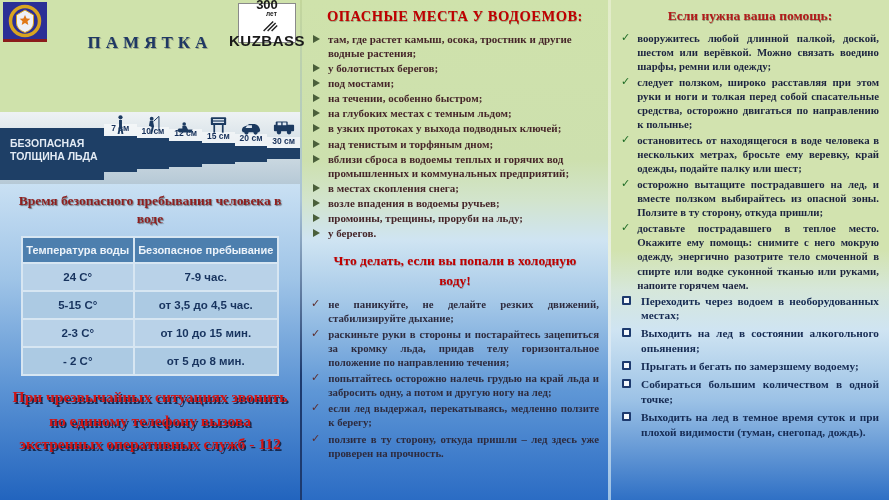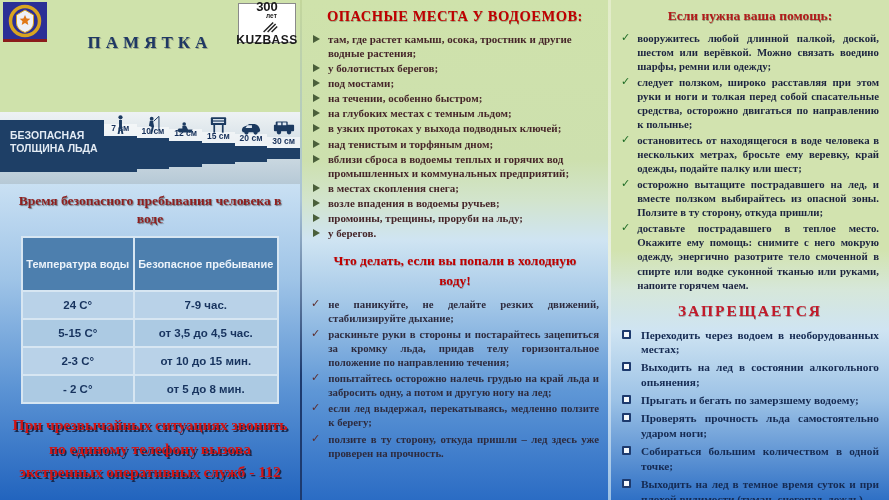--- a/index.html
+++ b/index.html
@@ -17,49 +17,49 @@
 
   
   .l-header { height:112px; background:#cfe2ab; position:relative; text-align:center; }
   .emblem { position:absolute; left:3px; top:2px; width:44px; height:40px; }
   .logo300 { position:absolute; right:4px; top:3px; width:58px; height:40px; background:#fff;
     border:1px solid #8a8a8a; display:flex; flex-direction:column; align-items:center; justify-content:center;
     font-family:"Liberation Sans", sans-serif; color:#1a1a1a; }
   .logo-top { display:flex; align-items:flex-end; line-height:1;flex-direction:column; }
   .logo-num { font-size:13px; font-weight:900; }
   .logo-let { font-size:6.5px; font-weight:bold; margin:0 1px 1px 1px; }
-  .logo-name { font-size:12px; font-weight:900; letter-spacing:.5px; line-height:1; margin-top:1px; }
+  .logo-name { font-size:15px; font-weight:900; letter-spacing:.5px; line-height:1; margin-top:1px; }
   .l-title { padding-top:33px; font-size:17px; font-weight:bold; letter-spacing:5px; color:#1f3864;
     text-shadow:1px 1px 0 rgba(60,60,60,.35); }
   .l-subtitle { margin:3px auto 0; width:250px; font-size:14.5px; font-weight:bold; color:#c00000;
     line-height:1.25; text-shadow:1px 1px 0 #3a3a3a; }
 
   
   .l-ice { height:72px; position:relative; background:linear-gradient(180deg,#eef2f4,#b6c9d6); overflow:hidden; }
-  .ice-banner { position:absolute; left:0; top:8px; width:104px; height:52px; background:#1e3f66;
+  .ice-banner { position:absolute; left:0; top:16px; width:104px; height:52px; background:#1e3f66;
     color:#e3ebf4; font-family:"Liberation Sans", sans-serif; font-weight:bold; font-size:10.5px;
     line-height:1.2; padding:9px 4px 0 10px; }
   .ice-icons { position:absolute; left:104px; right:0; top:1px; height:22px; display:flex; }
   .ice-icons span { flex:1; display:flex; align-items:flex-end; justify-content:center; }
   .ice-icons svg { fill:#1c3a60; }
   .ice-steps { position:absolute; left:104px; right:0; top:0; bottom:0; display:flex; align-items:center; }
   .step { flex:1; display:flex; flex-direction:column; justify-content:flex-end; align-items:center; }
   .step-label { width:100%; text-align:center; font-family:"Liberation Sans", sans-serif; font-size:8.5px;
     font-weight:bold; color:#16305a; background:rgba(255,255,255,.55); line-height:1.1; }
   .step-block { width:100%; background:#1e3f66; border-top:2px solid #eef3f7; }
   .s0 .step-block{height:38px} .s1 .step-block{height:33px} .s2 .step-block{height:28px}
   .s3 .step-block{height:23px} .s4 .step-block{height:18px} .s5 .step-block{height:13px}
 
   
   .l-blue { height:316px; text-align:center; padding-top:8px;
     background:linear-gradient(180deg,#c9e0f3 0%,#9fc4e7 30%,#5b93d4 65%,#2264be 100%); }
   .t-title { font-size:13.5px; font-weight:bold; color:#8e1f1f; line-height:1.35; padding:0 16px;
     text-shadow:1px 1px 1px rgba(40,40,40,.55); }
   table { width:258px; margin:8px auto 0; border-collapse:collapse; font-family:"Liberation Sans", sans-serif; }
-  th { background:#4d7fae; color:#ecf3fa; font-size:11px; font-weight:bold; padding:20px 2px; border:2px solid #d7e6f2; }
+  th { background:#4d7fae; color:#ecf3fa; font-size:11px; font-weight:bold; padding:6px 2px; border:2px solid #d7e6f2; }
   td { background:#b9d2e8; color:#17335e; font-size:11.5px; font-weight:bold; padding:7px 2px; border:2px solid #d7e6f2; }
   tbody tr:nth-child(even) td { background:#accae3; }
   .emergency { margin-top:9px; padding:0 6px; font-size:15.5px; font-weight:bold; color:#d11414;
     line-height:1.5; text-shadow:1.5px 1.5px 0 #16294f; }
 
   
   .m-title { font-size:14.5px; font-weight:bold; color:#c00000; text-align:center; letter-spacing:.5px;
     margin:2px 0 7px; text-shadow:.5px .5px 0 rgba(0,0,0,.25); }
   .m-item { display:flex; font-size:11px; font-weight:bold; color:#46262a; line-height:1.28; margin-bottom:1px; }
   .arrow-bullet { width:0; height:0; border-top:4px solid transparent; border-bottom:4px solid transparent;
@@ -320,40 +320,35 @@
       </div>
     <div class="r-item">
         <span class="r-check">✓</span>
         <span class="txt">осторожно вытащите пострадавшего на лед, и вместе ползком выбирайтесь из опасной зоны. Ползите в ту сторону, откуда пришли;</span>
       </div>
     <div class="r-item">
         <span class="r-check">✓</span>
         <span class="txt">доставьте пострадавшего в теплое место. Окажите ему помощь: снимите с него мокрую одежду, энергично разотрите тело смоченной в спирте или водке суконной тканью или руками, напоите горячем чаем.</span>
       </div>
 
-    <div class="forbid-title">ЗАПРЕЩАЕТСЯ</div>
 
     <div class="f-item">
         <span class="box-bullet"></span>
         <span class="txt">Переходить через водоем в необорудованных местах;</span>
       </div>
     <div class="f-item">
         <span class="box-bullet"></span>
         <span class="txt">Выходить на лед в состоянии алкогольного опьянения;</span>
       </div>
     <div class="f-item">
         <span class="box-bullet"></span>
         <span class="txt">Прыгать и бегать по замерзшему водоему;</span>
       </div>
     <div class="f-item">
         <span class="box-bullet"></span>
-        <span class="txt">Проверять прочность льда самостоятельно ударом ноги;</span>
-      </div>
-    <div class="f-item">
-        <span class="box-bullet"></span>
         <span class="txt">Собираться большим количеством в одной точке;</span>
       </div>
     <div class="f-item">
         <span class="box-bullet"></span>
         <span class="txt">Выходить на лед в темное время суток и при плохой видимости (туман, снегопад, дождь).</span>
       </div>
   </div>
 
 </div>
 

